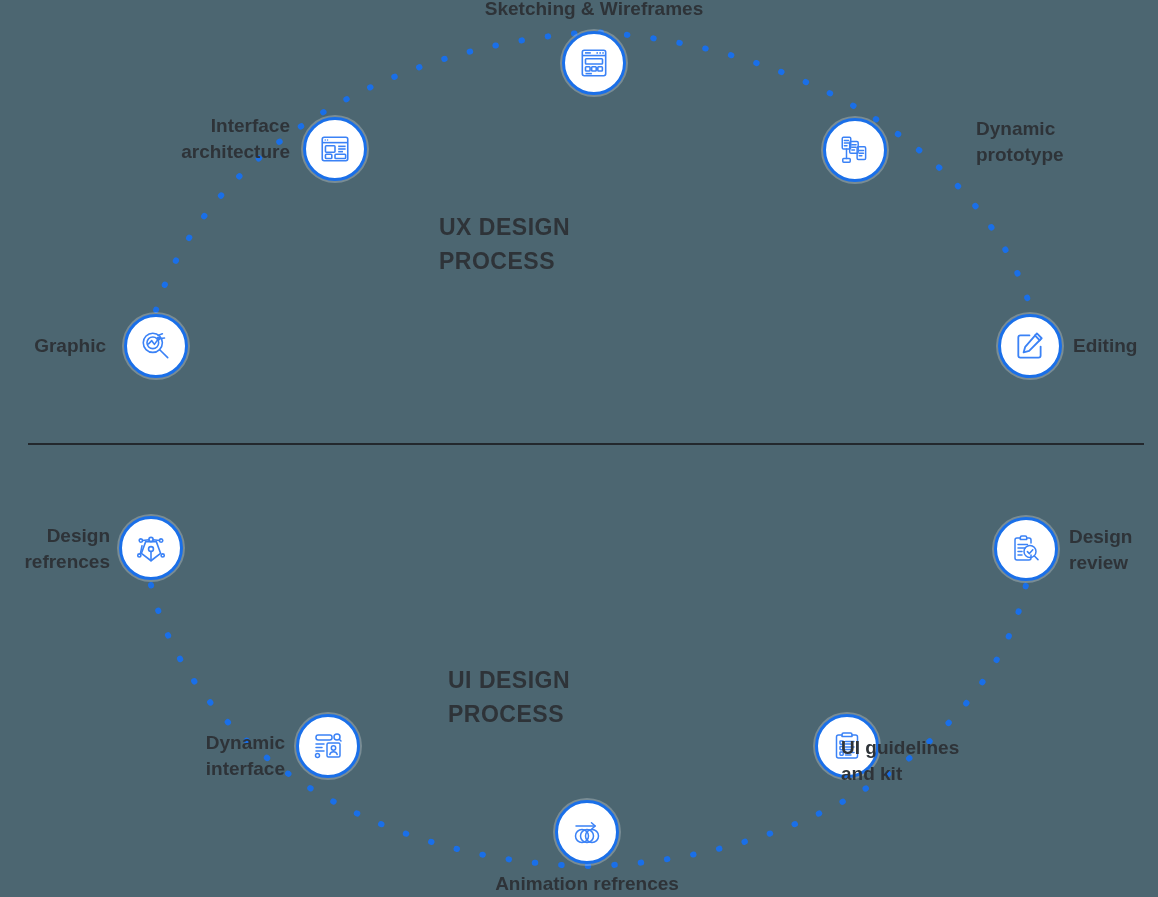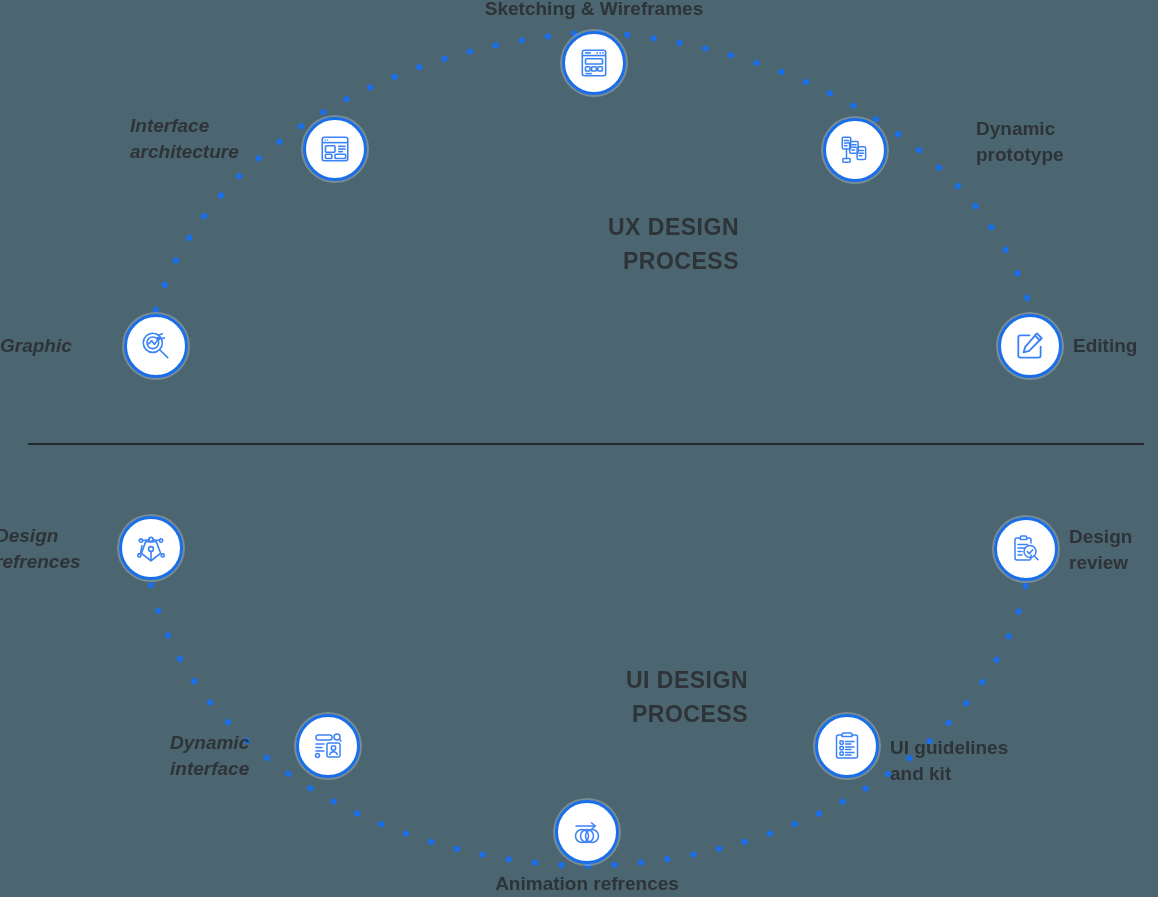--- a/index.html
+++ b/index.html
@@ -17,21 +17,21 @@
   }
   .svg-layer{
     position:absolute; left:0; top:0;
     width:1158px; height:897px;
     pointer-events:none;
   }
 
   
   .process-title{
     position:absolute;
-    text-align:right;
+    text-align:left;
     color:#2e3338;
     font-weight:700;
     font-size:23px;
     line-height:34px;
     letter-spacing:0.5px;
     white-space:pre-line;
     width:300px;
   }
   #ux-title{ left:439px; top:210px; }
   #ui-title{ left:448px; top:615px;margin-top:48px; }
@@ -53,21 +53,21 @@
   
   .node-label{
     position:absolute;
     color:#2e3338;
     font-weight:700;
     font-size:19px;
     line-height:26px;
     white-space:pre-line;
   }
   .lbl-right{ text-align:left; }
-  .lbl-left{ text-align:left;font-style:italic; }
+  .lbl-left{ text-align:right; }
   .lbl-center{ text-align:center; }
 
   
   #divider{
     position:absolute;
     left:28px; top:443px;
     width:1116px; height:2px;
     background:#23282d;
   }
 </style>
@@ -240,21 +240,21 @@
         <rect x="9" y="22" width="3.2" height="3.2" rx="0.6"></rect>
         <line x1="14.5" y1="11.6" x2="23" y2="11.6"></line>
         <line x1="14.5" y1="14" x2="20" y2="14"></line>
         <line x1="14.5" y1="17.1" x2="23" y2="17.1"></line>
         <line x1="14.5" y1="19.5" x2="20" y2="19.5"></line>
         <line x1="14.5" y1="22.6" x2="23" y2="22.6"></line>
         <line x1="14.5" y1="25" x2="20" y2="25"></line>
       </svg>
     </span>
   </div>
-  <div class="node-label lbl-right" style="left:890px; top:735px; width:200px;">UI guidelines
+  <div class="node-label lbl-right" style="left:841px; top:735px; width:200px;">UI guidelines
 and kit</div>
 
   <div class="node" style="left:994px; top:517px;">
     <span>
       <svg width="32" height="32" viewBox="0 0 32 32" fill="none" stroke="#3b82f6" stroke-width="1.5" stroke-linecap="round" stroke-linejoin="round">
         <path d="M10.5 5 H7 a2 2 0 0 0 -2 2 V25 a2 2 0 0 0 2 2 H19 a2 2 0 0 0 2 -2 V22"></path>
         <path d="M17 5 h2 a2 2 0 0 1 2 2 V10"></path>
         <path d="M11.8 3 h3.4 a1.5 1.5 0 0 1 1.5 1.5 V6.5 h-6.4 V4.5 A1.5 1.5 0 0 1 11.8 3 Z"></path>
         <line x1="8" y1="11.5" x2="17.5" y2="11.5"></line>
         <line x1="8" y1="15" x2="15" y2="15"></line>

